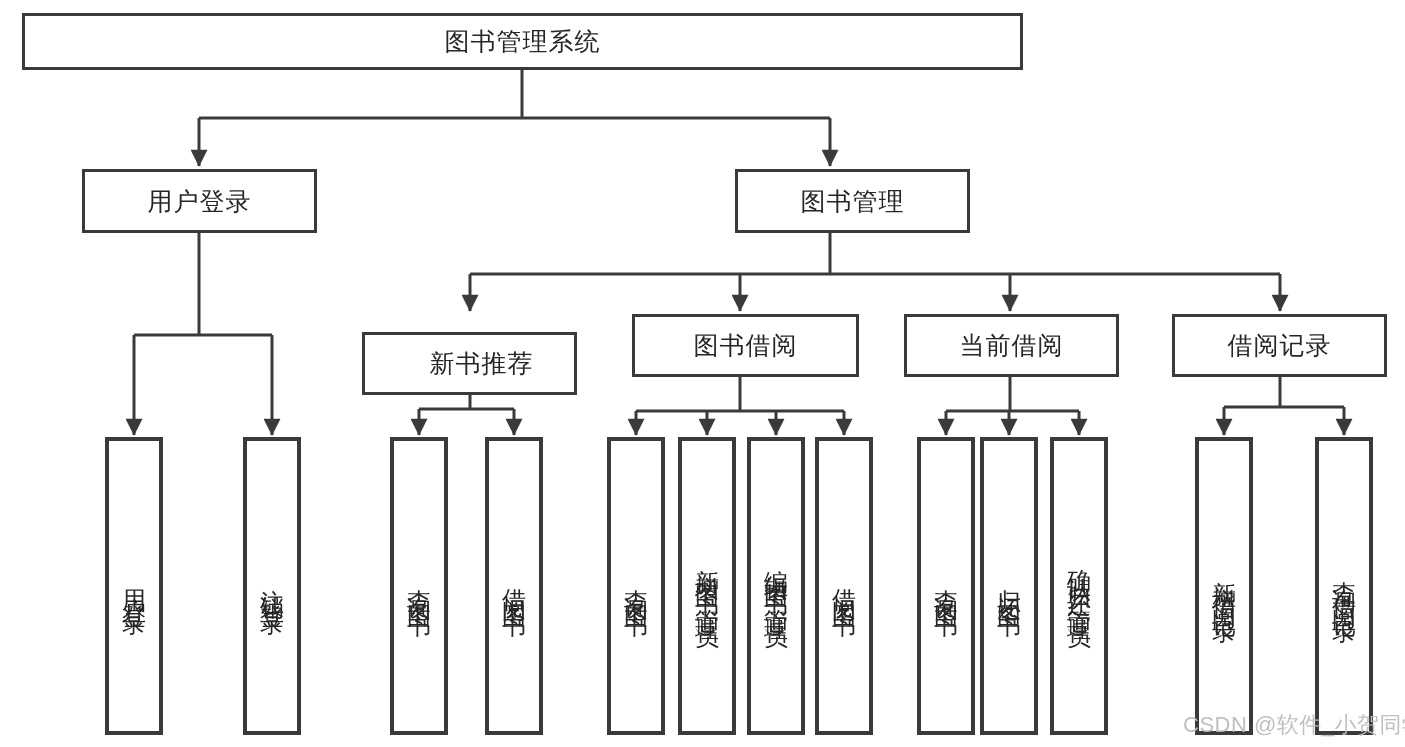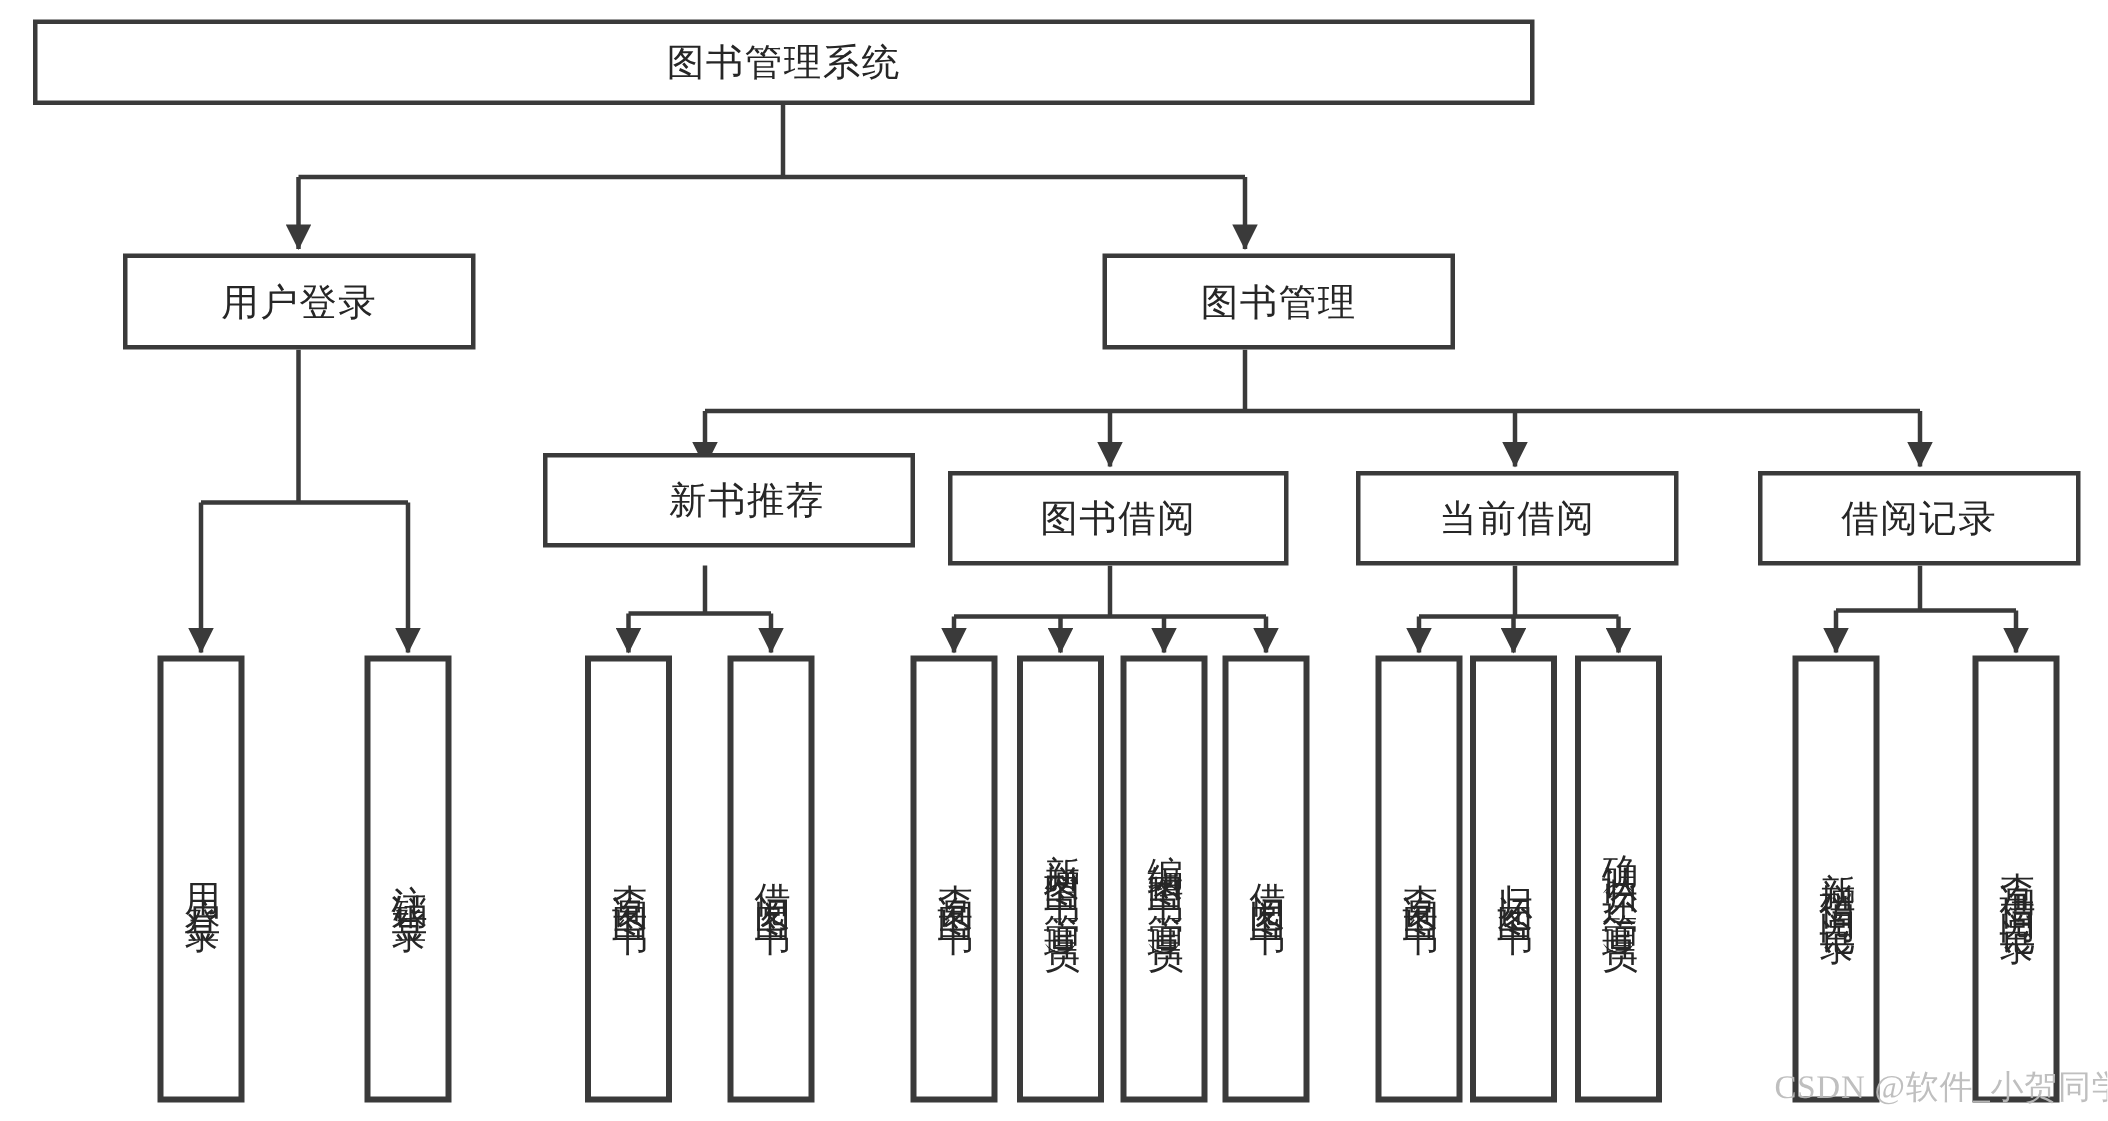--- a/index.html
+++ b/index.html
@@ -9,21 +9,21 @@
     --box-bg: #ffffff;
     --page-bg: #ffffff;
   }
   * { margin: 0; padding: 0; box-sizing: border-box; }
   html, body { background: var(--page-bg); }
   .canvas {
     position: relative;
     width: 1405px;
     height: 747px;
     background: var(--page-bg);
-    font-family: Liberation Serif, serif;
+    font-family: Liberation Sans, sans-serif;
     overflow: hidden;
   }
   svg.connectors {
     position: absolute;
     left: 0; top: 0;
     width: 1405px; height: 747px;
     z-index: 1;
   }
   .conn {
     stroke: var(--line);
@@ -133,21 +133,21 @@
     <span class="node-label">图书管理系统</span>
   </div>
 
   <div class="node" style="left:82px; top:169px; width:235px; height:64px;">
     <span class="node-label">用户登录</span>
   </div>
   <div class="node" style="left:712px; top:169px; width:235px; height:64px;margin-left:23px;">
     <span class="node-label">图书管理</span>
   </div>
 
-  <div class="node" style="left:362px; top:302px; width:248px; height:63px;padding-left:24px;">
+  <div class="node" style="left:362px; top:332px; width:215px; height:63px;padding-left:24px;">
     <span class="node-label">新书推荐</span>
   </div>
   <div class="node" style="left:632px; top:314px; width:227px; height:63px;">
     <span class="node-label">图书借阅</span>
   </div>
   <div class="node" style="left:904px; top:314px; width:215px; height:63px;">
     <span class="node-label">当前借阅</span>
   </div>
   <div class="node" style="left:1172px; top:314px; width:215px; height:63px;">
     <span class="node-label">借阅记录</span>

